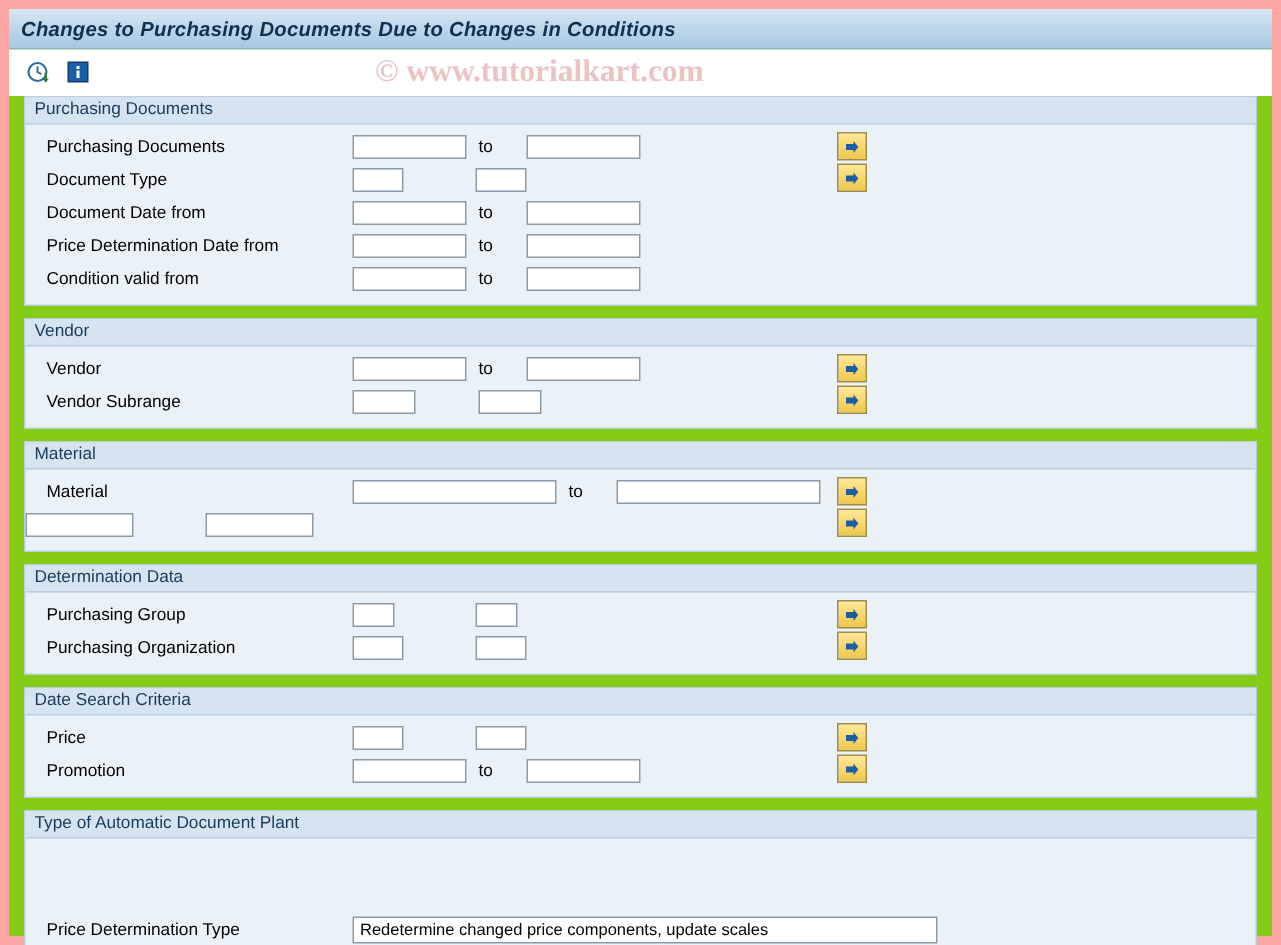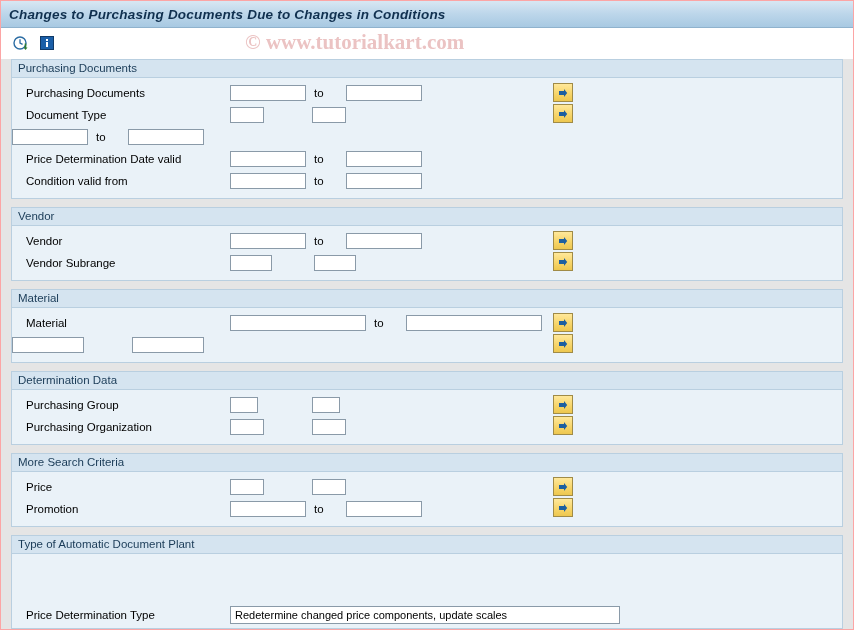--- a/index.html
+++ b/index.html
@@ -13,22 +13,22 @@
     font-family: "Liberation Sans", sans-serif;
     font-size: 12px;
     color: #000000;
     overflow: hidden;
   }
   .app {
     position: relative;
     width: 854px;
     height: 630px;
     box-sizing: border-box;
-    border: 1px solid #fca5a5;
-    background: #e5e5e5;
+    border: 6px solid #fca5a5;
+    background: #84cc16;
   }
   
   .titlebar {
     height: 26px;
     background: linear-gradient(to bottom, #d8e7f3 0%, #bcd6ea 50%, #a8c9e2 100%);
     border-bottom: 1px solid #8fb2cd;
     display: flex;
     align-items: center;
     padding-left: 8px;
   }
@@ -201,26 +201,27 @@
         <span class="to">to</span>
         <input class="fld w80" value="" style="">
       </div>
       <div class="row">
         <span class="lbl">Document Type</span>
         <input class="fld w36" value="" style="">
         <span class="to" style="padding-left:48px;">to</span>
         <input class="fld w36" value="" style="">
       </div>
       <div class="row">
-        <input class="fld w80" value="" style="">
-        <span class="to">to</span>
-        <input class="fld w80" value="" style="">
-      </div>
-      <div class="row">
-        <span class="lbl">Price Determination Date valid</span>
+        <span class="lbl">Document Date from</span>
+        <input class="fld w80" value="" style="">
+        <span class="to">to</span>
+        <input class="fld w80" value="" style="">
+      </div>
+      <div class="row">
+        <span class="lbl">Price Determination Date from</span>
         <input class="fld w80" value="" style="">
         <span class="to">to</span>
         <input class="fld w80" value="" style="">
       </div>
       <div class="row">
         <span class="lbl">Condition valid from</span>
         <input class="fld w80" value="" style="">
         <span class="to">to</span>
         <input class="fld w80" value="" style="">
       </div>
@@ -322,21 +323,21 @@
         <span class="arrow-btn">
           <svg width="12" height="12" viewBox="0 0 12 12">
               <path d="M2 4 h5 V2 l3.2 4 -3.2 4 V8 H2 z" fill="#1c5fa0"></path>
             </svg>
         </span>
       </div>
     </div>
   </div>
 
   <div class="group">
-    <div class="group-header">More Search Criteria</div>
+    <div class="group-header">Date Search Criteria</div>
     <div class="group-body">
       <div class="row">
         <span class="lbl">Price</span>
         <input class="fld w36" value="" style="">
         <span class="to" style="padding-left:48px;">to</span>
         <input class="fld w36" value="" style="">
       </div>
       <div class="row">
         <span class="lbl">Promotion</span>
         <input class="fld w80" value="" style="">

